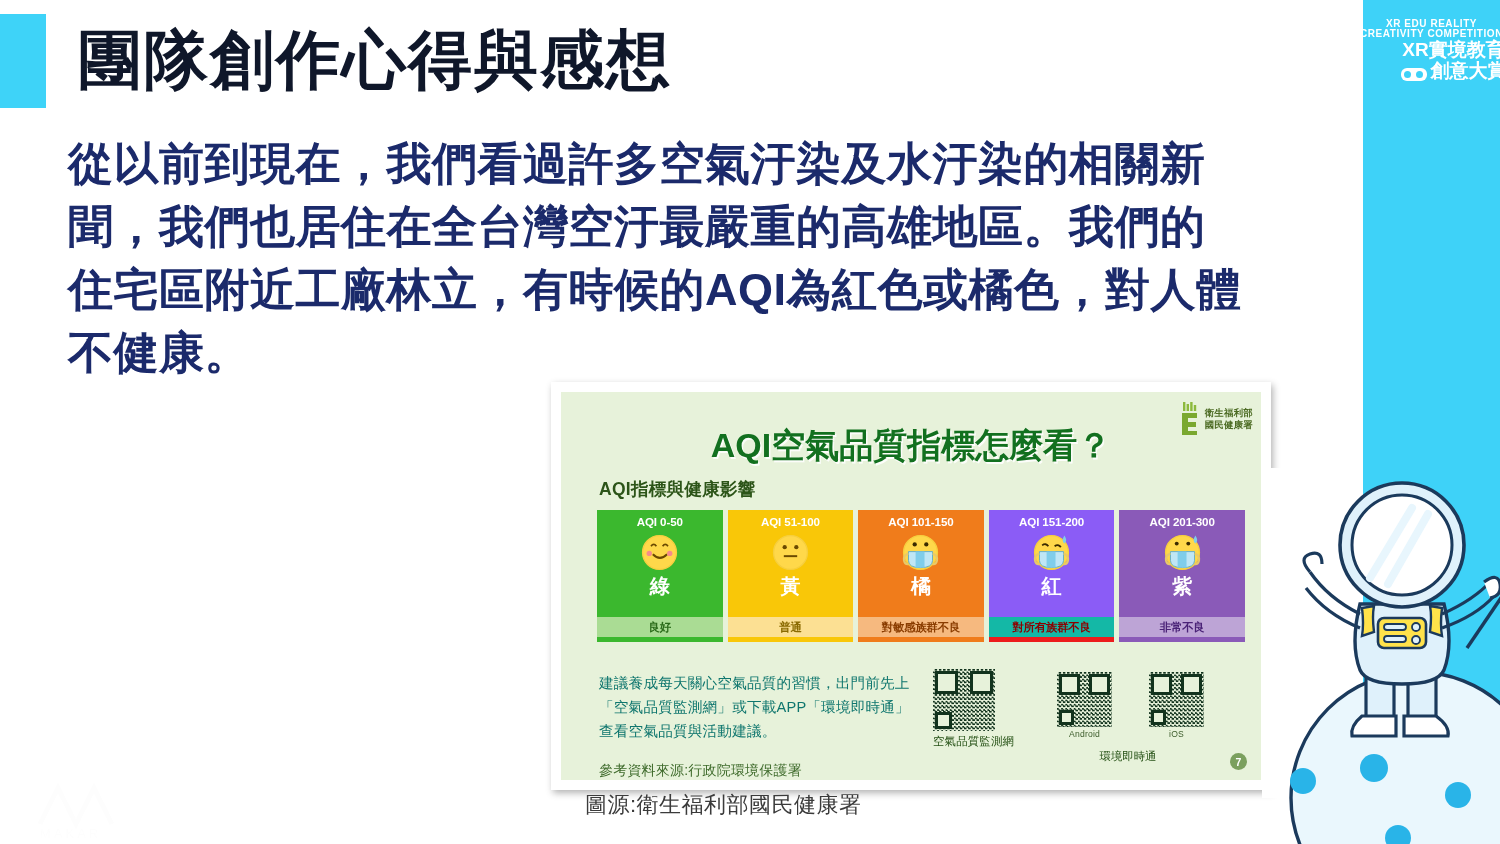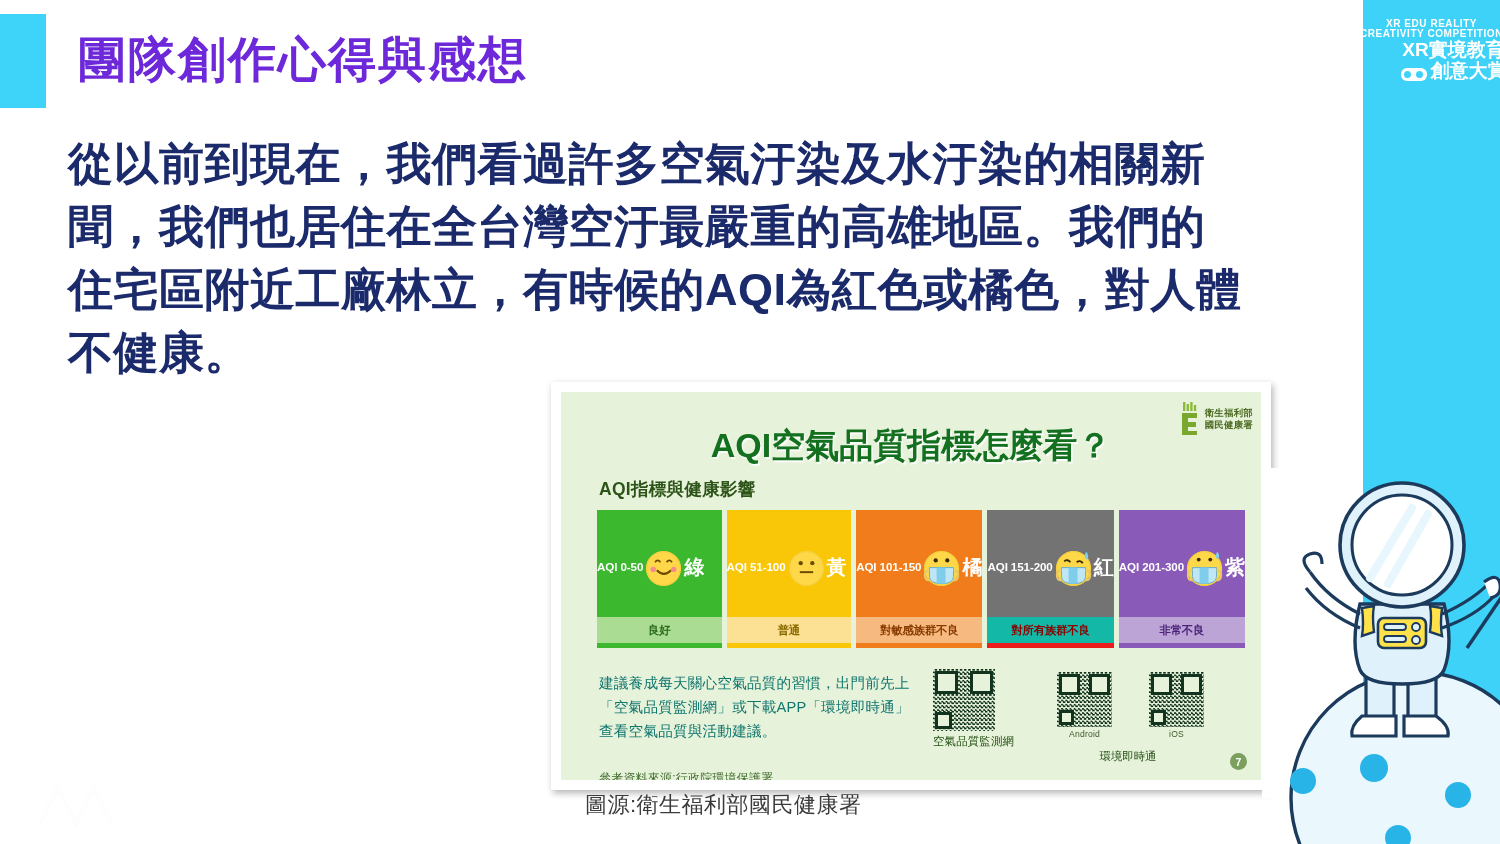--- a/index.html
+++ b/index.html
@@ -48,21 +48,21 @@
   .goggles:before{ left:3.5px; }
   .goggles:after{ right:3.5px; }
 
   
   .accent-bar{
     position:absolute; left:0; top:14px; width:46px; height:94px;
     background:#3ed3f8;
   }
   .page-title{
     position:absolute; left:78px; top:12px;
-    font-size:48px; font-weight:bold; color:#6d28d9;
+    font-size:64px; font-weight:bold; color:#0f172a;
     letter-spacing:2px; line-height:96px; white-space:nowrap;
   }
 
   
   .body-text{
     position:absolute; left:68px; top:132px; width:1180px;
     font-size:45px; font-weight:bold; color:#1b2a6b;
     line-height:63px; letter-spacing:.5px;
   }
 
@@ -102,50 +102,50 @@
     font-size:17.5px; font-weight:bold; color:#2c5418; letter-spacing:.3px;
   }
 
   
   .bands{
     position:absolute; left:36px; top:118px; width:648px;
     display:flex; gap:5px;
   }
   .band{ flex:1 1 0; display:flex; flex-direction:column; }
   .band-top{
-    height:107px; display:flex; flex-direction:row; align-items:center;
+    height:107px; display:flex; flex-direction:column; align-items:center;
     padding-top:5px; position:relative;
   }
   .band-range{
     color:#ffffff; font-size:11.6px; font-weight:bold; letter-spacing:-.1px;
     white-space:nowrap;
   }
   .face{
     width:41px; height:41px; border-radius:50%;
     margin-top:4px; position:relative; flex:0 0 auto;
   }
   .band-name{
     color:#ffffff; font-size:20px; font-weight:bold; line-height:22px;
     margin-top:2px; white-space:nowrap;
   }
   .band-name.two{ font-size:17px; letter-spacing:-1px; }
   .band-desc{
-    height:26px; display:flex; align-items:center; justify-content:center;
+    height:20px; display:flex; align-items:center; justify-content:center;
     font-size:11.4px; font-weight:bold; white-space:nowrap; letter-spacing:-.2px;
   }
   .band-foot{ height:5px; }
 
   
   .advice{
     position:absolute; left:38px; top:279px; width:318px;
     font-size:14.6px; color:#0f766e; line-height:24px; letter-spacing:.2px;
   }
   .source{
-    position:absolute; left:38px; top:378px;
-    font-size:12px; color:#3f6b2c; letter-spacing:.2px;
+    position:absolute; left:38px; top:370px;
+    font-size:14px; color:#3f6b2c; letter-spacing:.2px;
   }
 
   .qr-area{
     position:absolute; left:372px; top:277px; width:290px; height:96px;
   }
   .qr-block{
     position:absolute; text-align:center;
   }
   .qr{
     background:
@@ -283,21 +283,21 @@
                 <rect x="15" y="22" width="10" height="18" fill="#7fcdea"></rect>
                 <path d="M7 24 q-6 2 -5 8 q1 5 5 4" fill="none" stroke="#e8c96a" stroke-width="2.4"></path>
                 <path d="M34 24 q6 2 5 8 q-1 5 -5 4" fill="none" stroke="#e8c96a" stroke-width="2.4"></path>
               </svg></div>
             <div class="band-name">橘</div>
           </div>
           <div class="band-desc" style="background: rgb(246, 185, 127); color: rgb(138, 60, 0);">對敏感族群不良</div>
           <div class="band-foot" style="background: rgb(240, 124, 27);"></div>
         </div>
         <div class="band">
-          <div class="band-top" style="background: #737373;">
+          <div class="band-top" style="background: #8b5cf6;">
             <div class="band-range">AQI 151-200</div>
             <div class="face"><svg width="41" height="41" viewBox="0 0 41 46">
                 <circle cx="20.5" cy="23" r="19" fill="#ffd84a" stroke="#f6cf3f" stroke-width="1.5"></circle>
                 <path d="M10 15 q4 -3 7 1" stroke="#3a2b00" stroke-width="2" fill="none"></path>
                 <path d="M24 16 q4 -3 7 1" stroke="#3a2b00" stroke-width="2" fill="none"></path>
                 <path d="M7 22 h27 v10 q0 8 -13.5 8 Q7 40 7 32 Z" fill="#bfe6f5" stroke="#5aa9c8" stroke-width="1"></path>
                 <rect x="15" y="22" width="10" height="18" fill="#7fcdea"></rect>
                 <path d="M7 24 q-6 2 -5 8 q1 5 5 4" fill="none" stroke="#e8c96a" stroke-width="2.4"></path>
                 <path d="M34 24 q6 2 5 8 q-1 5 -5 4" fill="none" stroke="#e8c96a" stroke-width="2.4"></path>
                 <path d="M35 4 q4 6 0 9 q-4 -3 0 -9 Z" fill="#7fcdea"></path>

